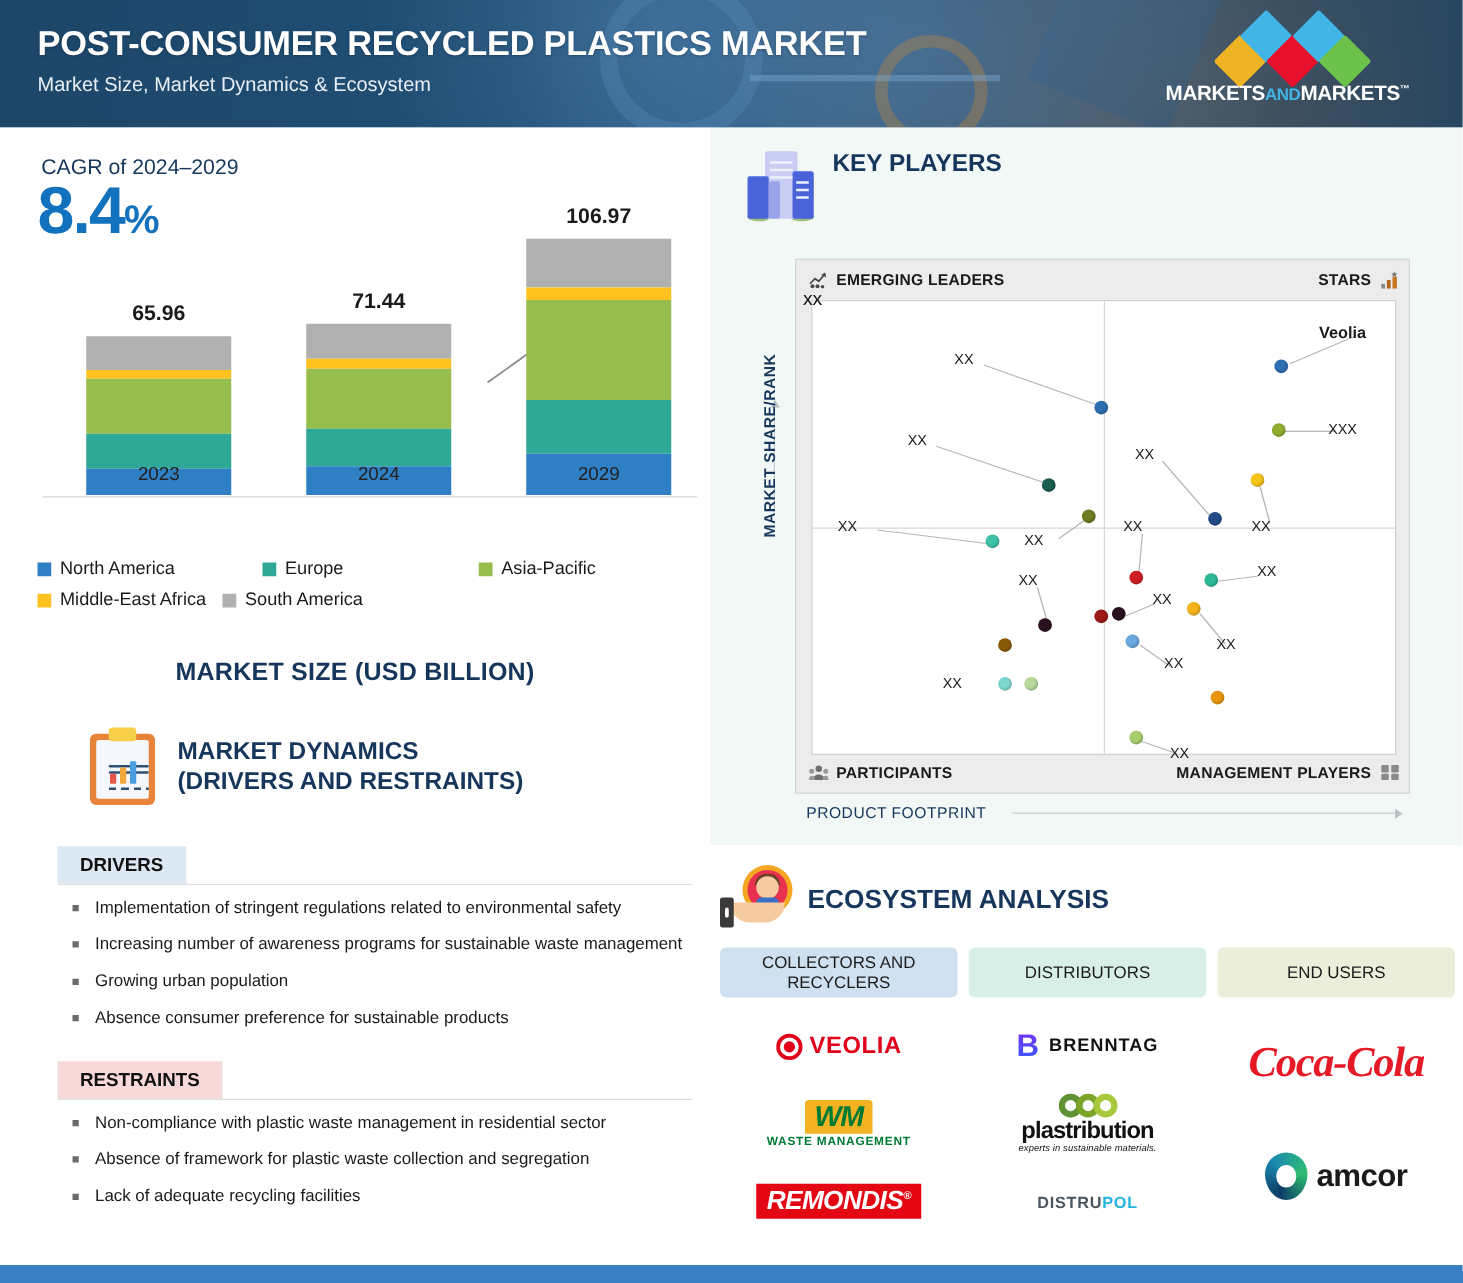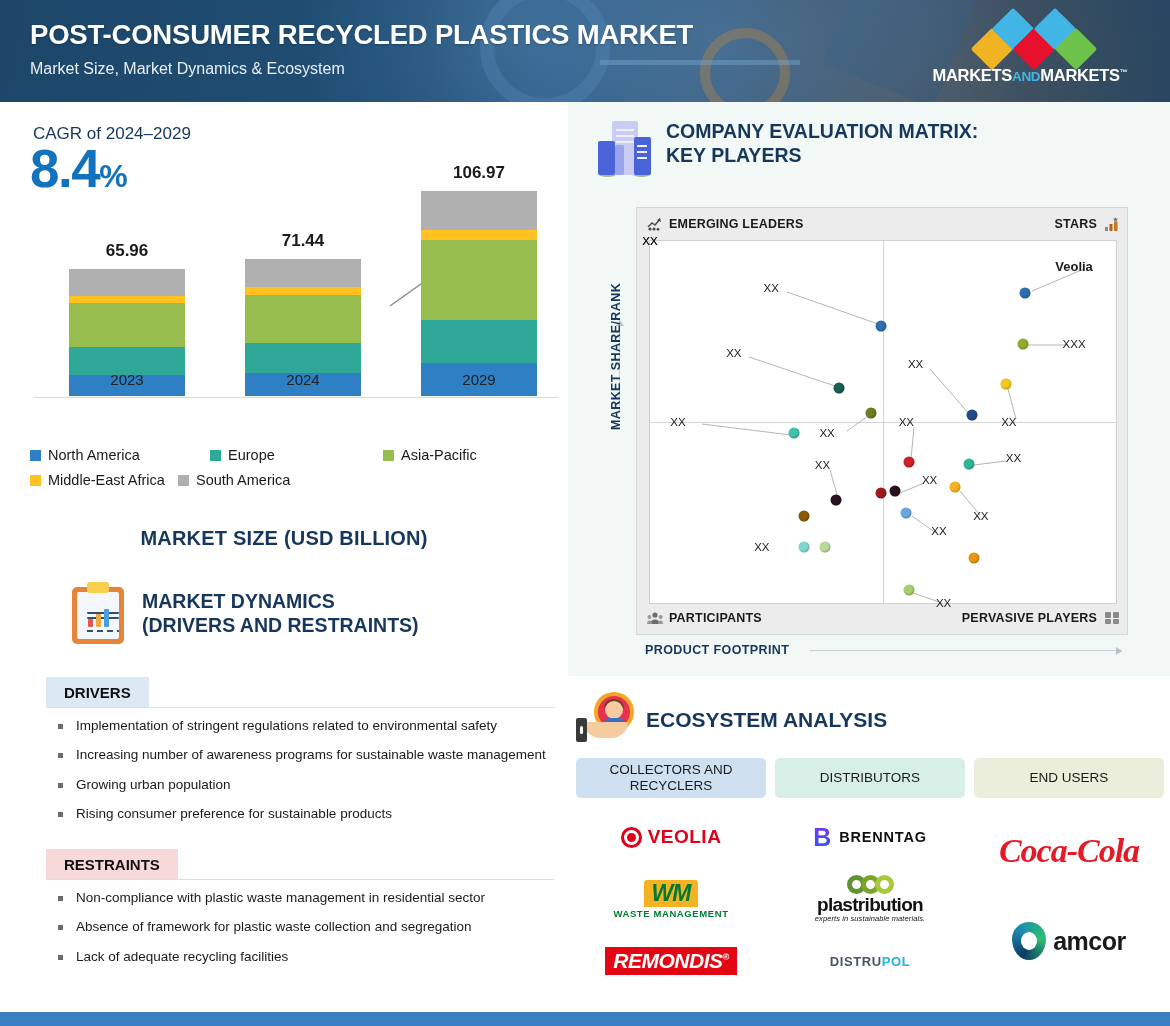--- a/index.html
+++ b/index.html
@@ -161,21 +161,21 @@
                   white-space:nowrap; }
   .mx-dot-label.veolia { font-weight:bold; font-size:13px; }
   .mx-leader { position:absolute; left:0; top:0; width:468px; height:364px; pointer-events:none; }
 
   .mx-yaxis { position:absolute; left:609px; top:430px; font-size:12.5px; font-weight:bold;
               color:#16365c; letter-spacing:.4px;
               transform-origin: 0 0; transform: rotate(-90deg); white-space:nowrap; }
   .mx-yarrow { position:absolute; left:619px; top:320px; width:1px; height:90px; background:#c6cdd2; }
   .mx-yarrow:before { content:''; position:absolute; left:-3px; top:0; border-left:4px solid transparent;
                       border-right:4px solid transparent; border-bottom:6px solid #b9c1c7; }
-  .mx-xaxis { position:absolute; left:645px; top:643px; font-size:12.5px; font-weight:bold;
+  .mx-xaxis { position:absolute; left:645px; top:643px; font-size:12.5px; font-weight:normal;
               color:#16365c; letter-spacing:.4px; }
   .mx-xarrow { position:absolute; left:810px; top:650px; width:312px; height:1px; background:#c6cdd2; }
   .mx-xarrow:after { content:''; position:absolute; right:0; top:-3px; border-top:4px solid transparent;
                      border-bottom:4px solid transparent; border-left:6px solid #b9c1c7; }
 
   
   .ic-growth, .ic-star, .ic-people, .ic-puzzle { width:15px; height:14px; position:relative; flex:none; }
 
   
   .eco-panel { position:absolute; left:568px; top:676px; width:602px; height:306px; background:#fff; }
@@ -382,21 +382,21 @@
     <div class="bullet">
         <span class="dot"></span>
         <span>Increasing number of awareness programs for sustainable waste management</span>
       </div>
     <div class="bullet">
         <span class="dot"></span>
         <span>Growing urban population</span>
       </div>
     <div class="bullet">
         <span class="dot"></span>
-        <span>Rising consumer preference for sustainable products</span>
+        <span>Absence consumer preference for sustainable products</span>
       </div>
   </div>
 
   <div class="tag tag-restraints">RESTRAINTS</div>
   <div class="tag-rule rule-restraints"></div>
   <div class="bullets bl-restraints">
     <div class="bullet">
         <span class="dot"></span>
         <span>Non-compliance with plastic waste management in residential sector</span>
       </div>
@@ -423,21 +423,20 @@
       <div class="bd bd3"></div>
       <div class="bd bd4"></div>
       <div class="bd-l" style="top:10px"></div>
       <div class="bd-l" style="top:16px"></div>
       <div class="bd-l" style="top:22px"></div>
       <div class="bd-s" style="top:26px"></div>
       <div class="bd-s" style="top:32px"></div>
       <div class="bd-s" style="top:38px"></div>
     </div>
     <div class="cem-title">
-      <div>COMPANY EVALUATION MATRIX:</div>
       <div>KEY PLAYERS</div>
     </div>
   </div>
 </div>
 
 <div class="matrix-box">
   <div class="mx-bar mx-bar-top">
     <span class="mx-lbl">
       <span class="ic-growth">
         <svg width="15" height="14" viewBox="0 0 15 14">
@@ -534,21 +533,21 @@
             <path d="M3.2 13c0-2.7 2.2-4.5 4.8-4.5s4.8 1.8 4.8 4.5z" fill="#6e6e6e"></path>
             <circle cx="2.4" cy="6" r="2" fill="#9a9a9a"></circle>
             <path d="M0 13c0-2 1.1-3.4 2.6-3.4S5 11 5 13z" fill="#9a9a9a"></path>
             <circle cx="13.6" cy="6" r="2" fill="#9a9a9a"></circle>
             <path d="M11 13c0-2 1.1-3.4 2.6-3.4S16 11 16 13z" fill="#9a9a9a"></path>
           </svg>
       </span>
       <span>PARTICIPANTS</span>
     </span>
     <span class="mx-lbl">
-      <span>PERVASIVE PLAYERS</span>
+      <span>MANAGEMENT PLAYERS</span>
       <span class="ic-puzzle">
         <svg width="16" height="14" viewBox="0 0 16 14">
             <rect x="1" y="1" width="6" height="6" rx="1" fill="#8a8a8a"></rect>
             <rect x="9" y="1" width="6" height="6" rx="1" fill="#8a8a8a"></rect>
             <rect x="1" y="8" width="6" height="5" rx="1" fill="#8a8a8a"></rect>
             <rect x="9" y="8" width="6" height="5" rx="1" fill="#8a8a8a"></rect>
           </svg>
       </span>
     </span>
   </div>

